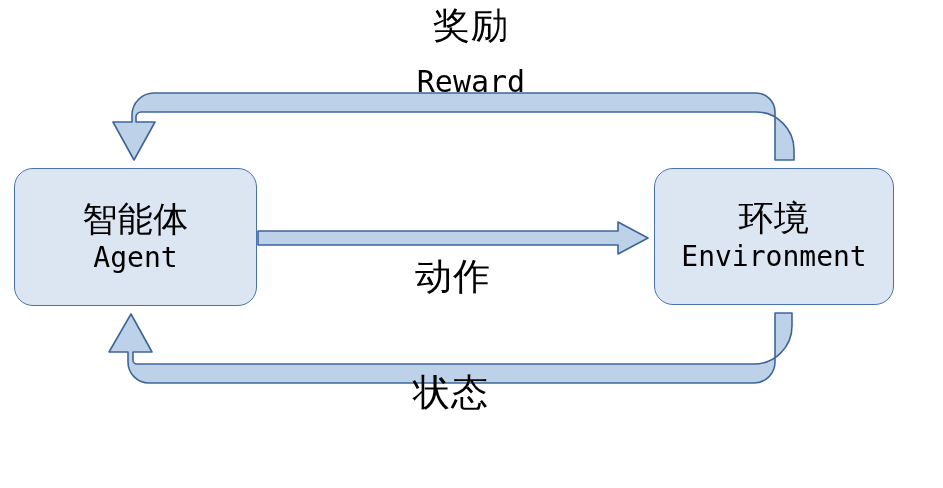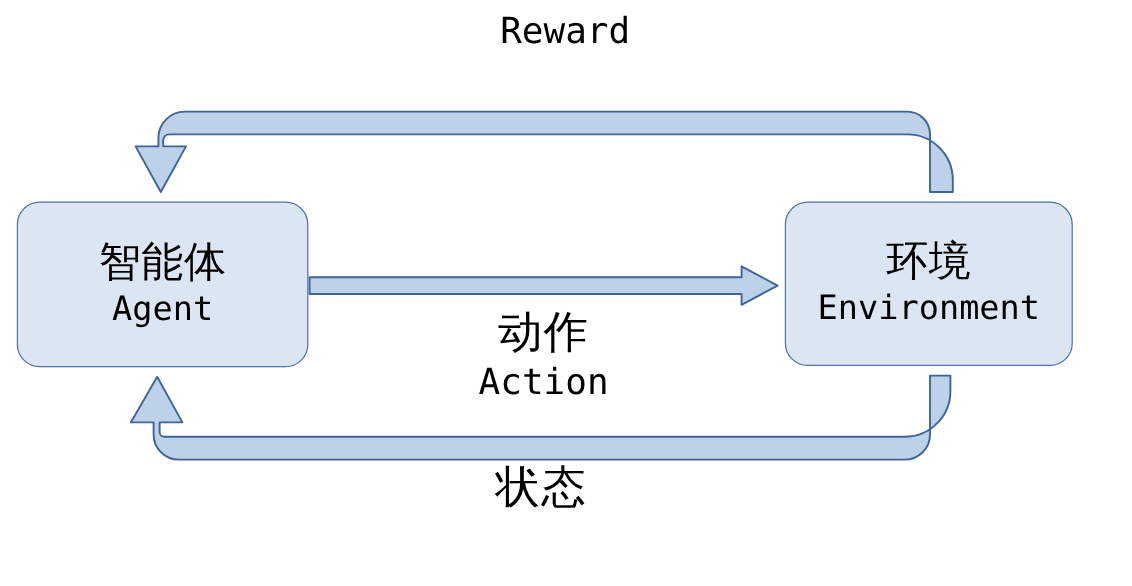--- a/index.html
+++ b/index.html
@@ -58,21 +58,21 @@
     font-family: "DejaVu Sans", sans-serif;
     font-size: 37px;
     line-height: 1.1;
     letter-spacing: 1px;
   }
   .edge-label .lbl-en {
     display: block;
     font-family: "DejaVu Sans Mono", monospace;
     font-size: 30px;
     line-height: 1.15;
-    margin-top: 4px;
+    margin-top: 18px;
   }
 </style>
 </head>
 <body>
 
 <div id="canvas">
 
   <svg id="diagram-svg" viewBox="0 0 943 488" xmlns="http://www.w3.org/2000/svg">
 
     <path d="M 775 160
@@ -125,25 +125,25 @@
     <span class="node-en">Environment</span>
   </div>
 
   <div class="node-box" style="left:14px; top:168px; width:243px; height:138px;
               background:#dce6f2; border:1.8px solid #4a72ab;">
     <span class="node-cn">智能体</span>
     <span class="node-en">Agent</span>
   </div>
 
   <div class="edge-label" style="left:321px; top:6px; width:300px;">
+    <span class="lbl-cn">奖励</span>
     <span class="lbl-en">Reward</span>
   </div>
 
   <div class="edge-label" style="left:303px; top:257px; width:300px;">
     <span class="lbl-cn">动作</span>
-    <span class="lbl-en">Action</span>
   </div>
 
-  <div class="edge-label" style="left:301px; top:386px; width:300px;">
+  <div class="edge-label" style="left:301px; top:373px; width:300px;">
     <span class="lbl-cn">状态</span>
   </div>
 
 </div>
 
 </body></html>

